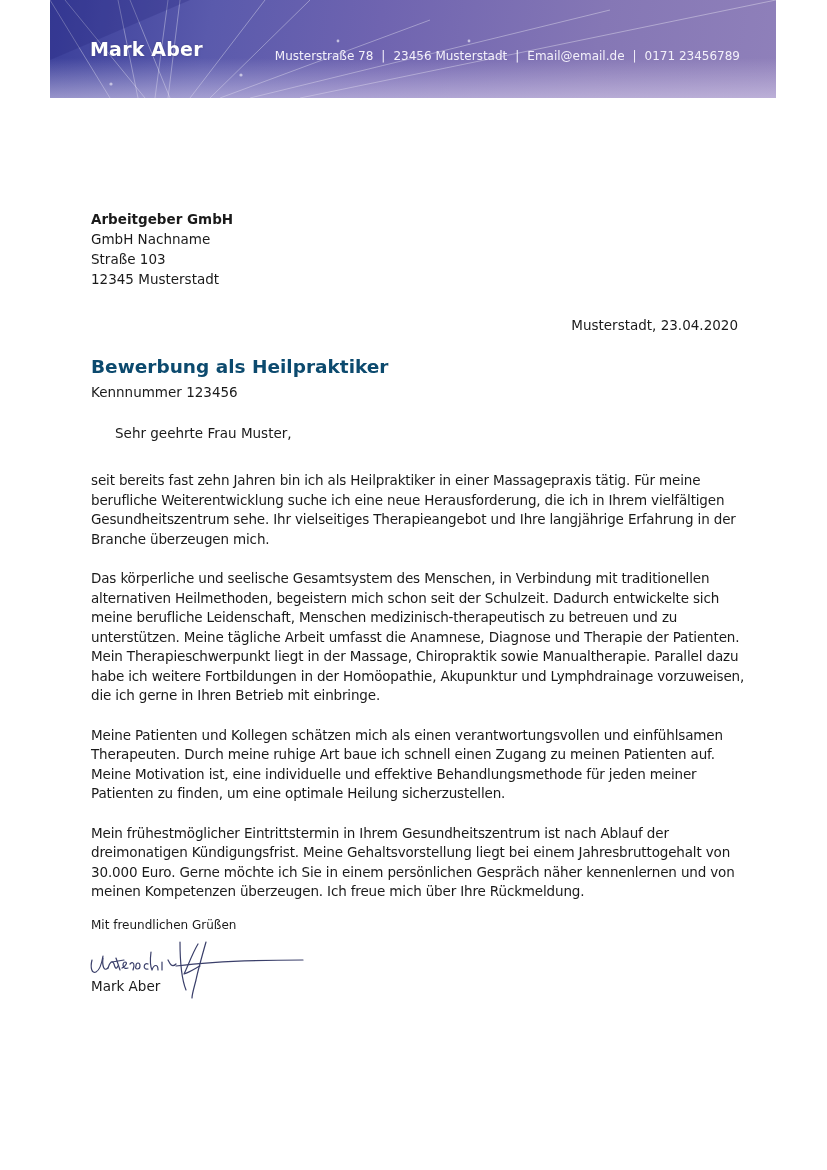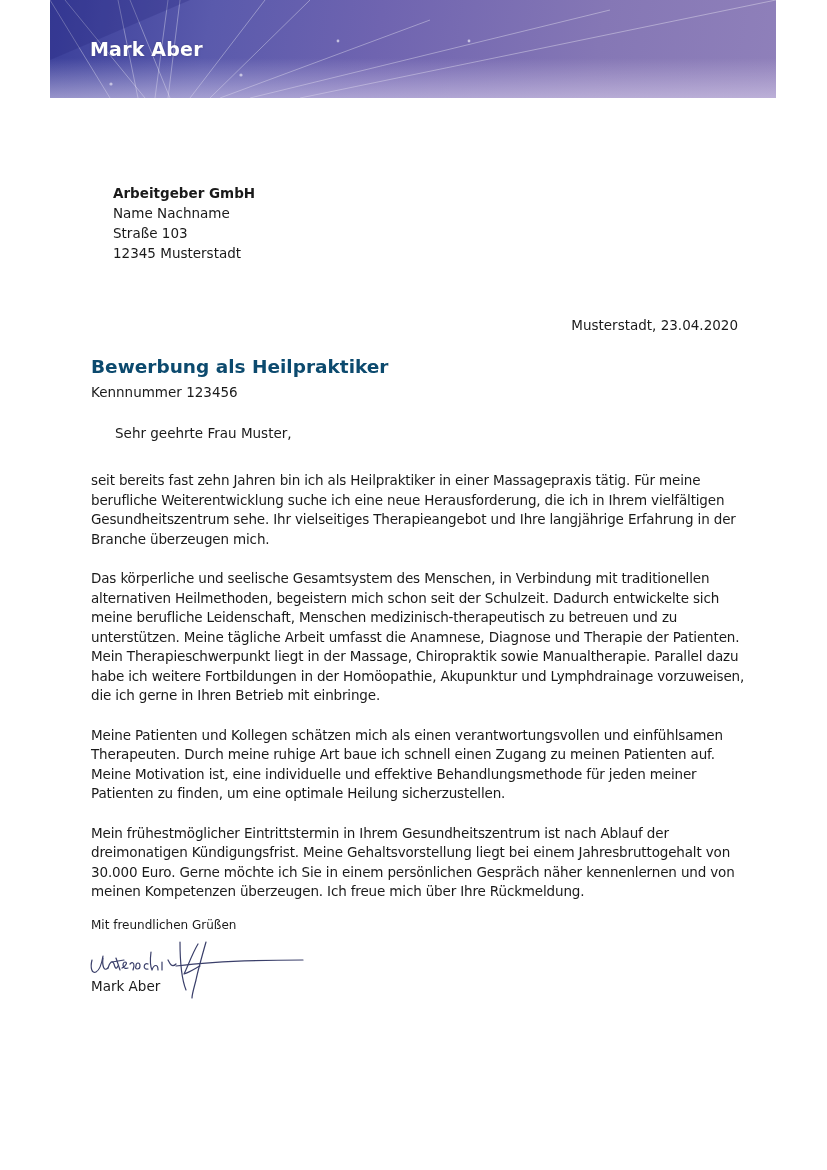--- a/index.html
+++ b/index.html
@@ -55,24 +55,23 @@
       color: #f3f0fa;
       white-space: nowrap;
     }
     .header-contact .sep {
       display: inline-block;
       margin: 0 8px;
     }
     .recipient {
       position: absolute;
       left: 91px;
-      top: 183px;
+      top: 209px;
       font-size: 13.5px;
       line-height: 20px;
-      margin-left: 22px;
     }
     .recipient .company {
       font-weight: bold;
     }
     .date {
       position: absolute;
       right: 89px;
       top: 317px;
       font-size: 13.5px;
     }
@@ -150,25 +149,28 @@
     <g fill="rgba(255,255,255,0.6)">
       <circle cx="61" cy="84" r="1.6"></circle>
       <circle cx="191" cy="75" r="1.6"></circle>
       <circle cx="288" cy="41" r="1.4"></circle>
       <circle cx="419" cy="41" r="1.4"></circle>
     </g>
     <polygon points="0,0 140,0 0,60" fill="rgba(30,30,120,0.25)"></polygon>
   </svg>
   <div class="fade"></div>
   <div class="header-name">Mark Aber</div>
+  <div class="header-contact">
+    <span>Musterstraße 78</span><span class="sep">|</span><span>23456 Musterstadt</span><span class="sep">|</span><span>Email@email.de</span><span class="sep">|</span><span>0171 23456789</span>
+  </div>
 </div>
 
 <div class="recipient">
   <div class="company">Arbeitgeber GmbH</div>
-  <div>Name Nachname</div>
+  <div>GmbH Nachname</div>
   <div>Straße 103</div>
   <div>12345 Musterstadt</div>
 </div>
 
 <div class="date">Musterstadt, 23.04.2020</div>
 
 <div class="subject">Bewerbung als Heilpraktiker</div>
 <div class="refnum">Kennnummer 123456</div>
 
 <div class="salutation">Sehr geehrte Frau Muster,</div>

